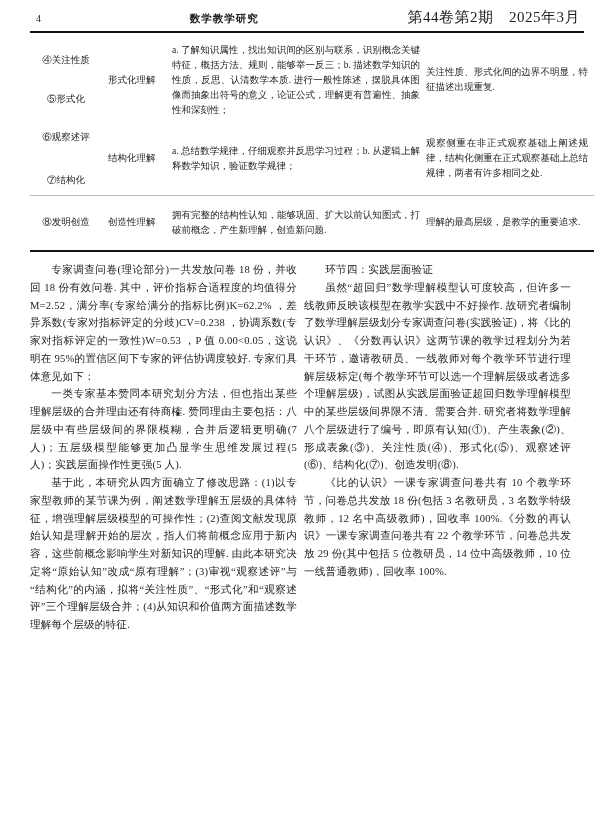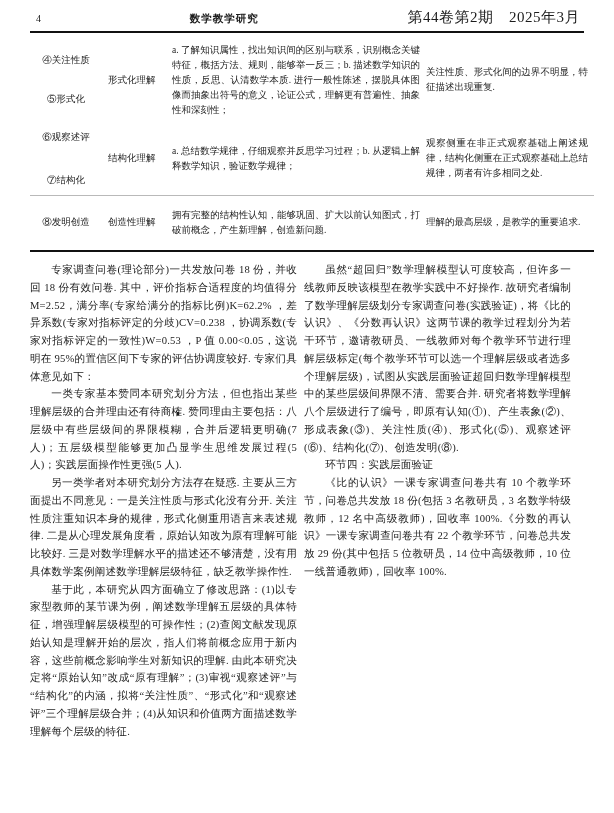--- a/index.html
+++ b/index.html
@@ -109,23 +109,22 @@
         <td class="c-desc">拥有完整的结构性认知，能够巩固、扩大以前认知图式，打破前概念，产生新理解，创造新问题.</td>
         <td class="c-comm">理解的最高层级，是教学的重要追求.</td>
       </tr>
     </tbody>
   </table>
 
   <div class="columns">
     <div class="col">
       <p>专家调查问卷(理论部分)一共发放问卷 18 份，并收回 18 份有效问卷. 其中，评价指标合适程度的均值得分 M=2.52，满分率(专家给满分的指标比例)K=62.2% ，差异系数(专家对指标评定的分歧)CV=0.238 ，协调系数(专家对指标评定的一致性)W=0.53 ，P 值 0.00&lt;0.05，这说明在 95%的置信区间下专家的评估协调度较好. 专家们具体意见如下：</p>
       <p>一类专家基本赞同本研究划分方法，但也指出某些理解层级的合并理由还有待商榷. 赞同理由主要包括：八层级中有些层级间的界限模糊，合并后逻辑更明确(7 人)；五层级模型能够更加凸显学生思维发展过程(5 人)；实践层面操作性更强(5 人).</p>
-      <p>另一类学者对本研究划分方法存在疑惑. 主要从三方面提出不同意见：一是关注性质与形式化没有分开. 关注性质注重知识本身的规律，形式化侧重用语言来表述规律. 二是从心理发展角度看，原始认知改为原有理解可能比较好. 三是对数学理解水平的描述还不够清楚，没有用具体数学案例阐述数学理解层级特征，缺乏教学操作性.</p>
       <p>基于此，本研究从四方面确立了修改思路：(1)以专家型教师的某节课为例，阐述数学理解五层级的具体特征，增强理解层级模型的可操作性；(2)查阅文献发现原始认知是理解开始的层次，指人们将前概念应用于新内容，这些前概念影响学生对新知识的理解. 由此本研究决定将“原始认知”改成“原有理解”；(3)审视“观察述评”与“结构化”的内涵，拟将“关注性质”、“形式化”和“观察述评”三个理解层级合并；(4)从知识和价值两方面描述数学理解每个层级的特征.</p>
     </div>
     <div class="col">
+      <p>环节四：实践层面验证</p>
       <p>虽然“超回归”数学理解模型认可度较高，但许多一线教师反映该模型在教学实践中不好操作. 故研究者编制了数学理解层级划分专家调查问卷(实践验证)，将《比的认识》、《分数再认识》这两节课的教学过程划分为若干环节，邀请教研员、一线教师对每个教学环节进行理解层级标定(每个教学环节可以选一个理解层级或者选多个理解层级)，试图从实践层面验证超回归数学理解模型中的某些层级间界限不清、需要合并. 研究者将数学理解八个层级进行了编号，即原有认知(①)、产生表象(②)、形成表象(③)、关注性质(④)、形式化(⑤)、观察述评(⑥)、结构化(⑦)、创造发明(⑧).</p>
-      <p>环节四：实践层面验证</p>
       <p>《比的认识》一课专家调查问卷共有 10 个教学环节，问卷总共发放 18 份(包括 3 名教研员，3 名数学特级教师，12 名中高级教师)，回收率 100%.《分数的再认识》一课专家调查问卷共有 22 个教学环节，问卷总共发放 29 份(其中包括 5 位教研员，14 位中高级教师，10 位一线普通教师)，回收率 100%.</p>
     </div>
   </div>
 
 </div>
 
 </body></html>

